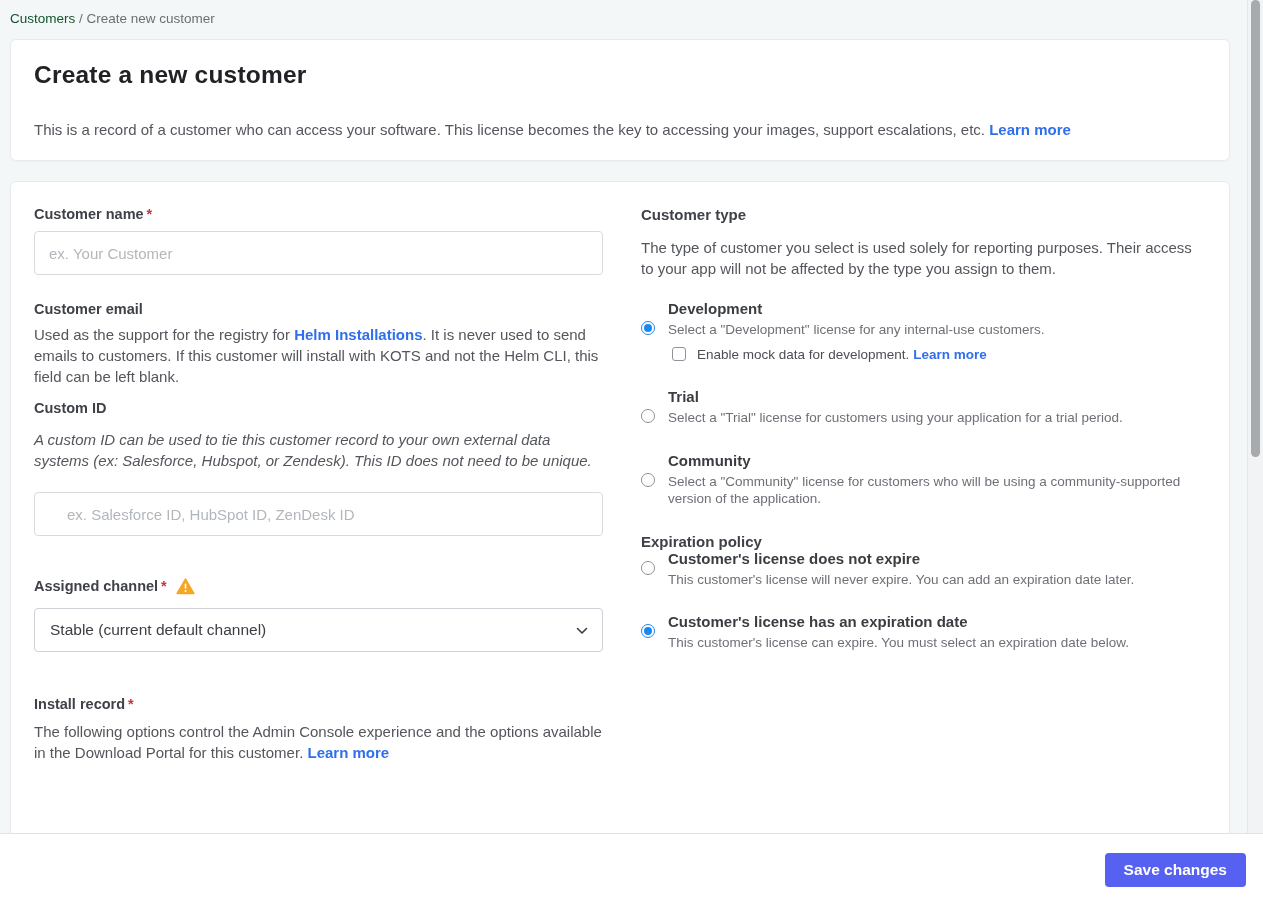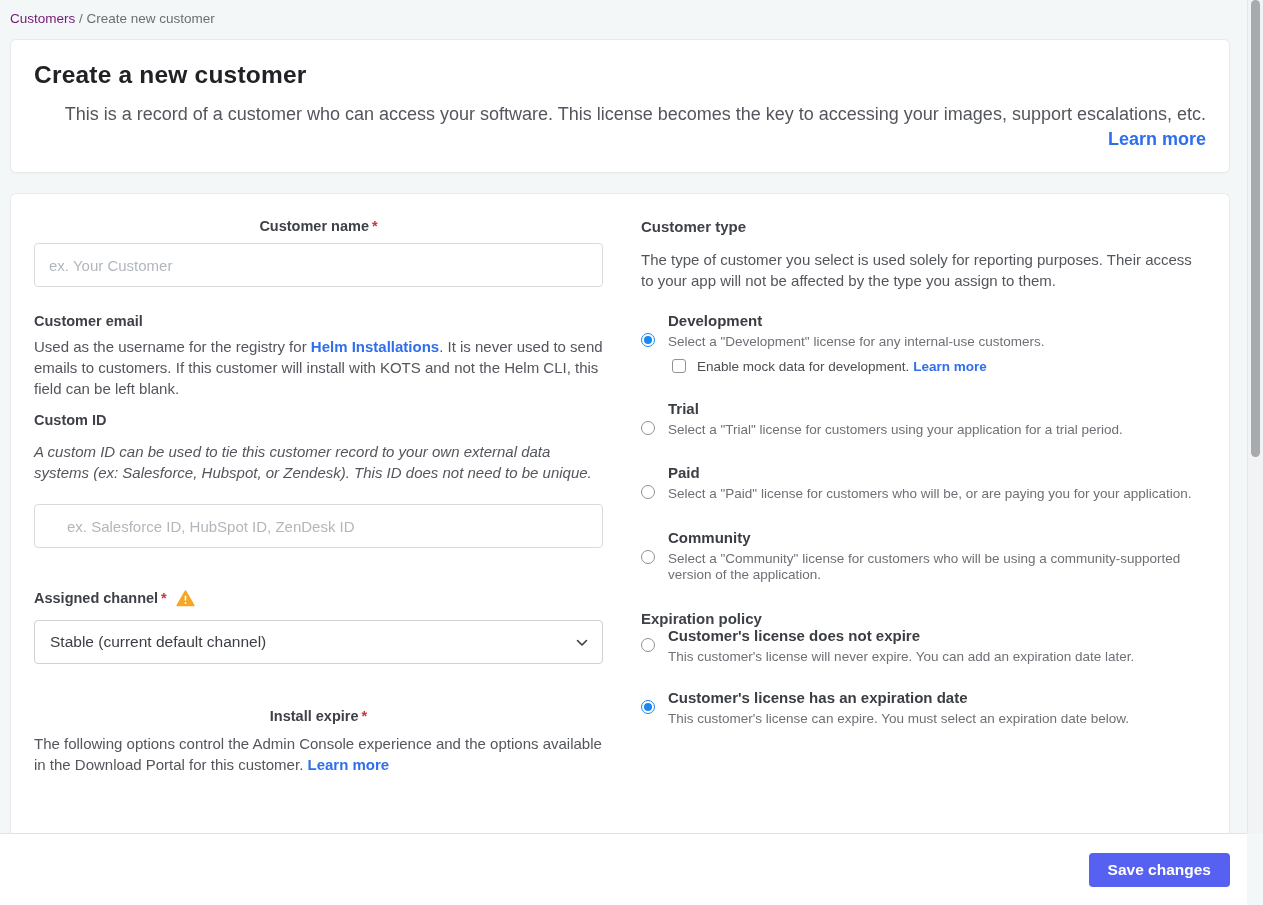--- a/index.html
+++ b/index.html
@@ -8,34 +8,34 @@
     font-family: "Liberation Sans", sans-serif;
     background:#f4f7f8;
     color:#3e4147;
     overflow:hidden;
   }
   .page { position:relative; width:1263px; height:905px; overflow:hidden; }
   .content-area { position:absolute; top:0; left:0; width:1247px; height:833px; }
 
   
   .breadcrumb { padding:11px 0 0 10px; font-size:13.5px; }
-  .breadcrumb a { color:#701a75; text-decoration:none; cursor:pointer; }
+  .breadcrumb a { color:#14532d; text-decoration:none; cursor:pointer; }
   .breadcrumb .crumb-sep, .breadcrumb .crumb-current { color:#6b6e73; }
 
   
   .card {
     background:#fff;
     border:1px solid #e8eaec;
     border-radius:6px;
     box-shadow:0 1px 2px rgba(0,0,0,0.03);
     margin:0 17px 0 10px;
   }
   .header-card { margin-top:13px; padding:21px 23px 20px; }
   .page-title { font-size:24.5px; font-weight:700; color:#202225; letter-spacing:0.2px; }
-  .page-desc { margin-top:13px; font-size:18px; color:#53565c; line-height:1.4;text-align:right; }
+  .page-desc { margin-top:30px; font-size:15px; color:#53565c; line-height:1.4; }
   a.inline-link { color:#2f6fed; text-decoration:none; font-weight:600; cursor:pointer; }
 
   .main-card {
     margin-top:20px;
     height:668px;
     border-bottom:none;
     border-radius:6px 6px 0 0;
     padding:24px 23px 0;
     display:flex;
     overflow:hidden;
@@ -49,21 +49,21 @@
   .text-input {
     width:100%; height:44px;
     border:1px solid #d8dbde; border-radius:4px;
     padding:0 14px; font-size:15px; color:#0f766e;
     font-family:"Liberation Sans", sans-serif;
     outline:none; background:#fff;
   }
   .text-input::placeholder { color:#b2b7bc; }
   .para { font-size:15px; line-height:21px; color:#53565c; }
 
-  .mb9{margin-bottom:9px;text-align:center;} .mb7{margin-bottom:7px;} .mb13{margin-bottom:13px;}
+  .mb9{margin-bottom:9px;} .mb7{margin-bottom:7px;} .mb13{margin-bottom:13px;}
   .mb21{margin-bottom:21px;font-style:italic;} .mb25{margin-bottom:25px;} .mb26{margin-bottom:26px;}
   .mb40{margin-bottom:40px;padding-left:32px;} .mb44{margin-bottom:44px;}
 
   .label-row { display:flex; align-items:center; gap:9px; }
   .warn-icon { display:inline-flex; margin-top:2px; }
 
   .select-box {
     width:100%; height:44px;
     border:1px solid #ced1d5; border-radius:4px;
     display:flex; align-items:center; justify-content:space-between;
@@ -90,21 +90,21 @@
   .checkbox {
     width:14px; height:14px; border:1px solid #8f949a; border-radius:3px;
     background:#fff; cursor:pointer; flex:none;
   }
   .checkbox-label { font-size:13.5px; color:#4b4e54; }
   .section-gap { margin-top:14px; margin-bottom:21px; }
   .exp-section { margin-top:13px; }
 
   
   .footer {
-    position:absolute; left:0; right:16px; bottom:0; height:72px;
+    position:absolute; left:0; right:0; bottom:0; height:72px;
     background:#fff; border-top:1px solid #e1e4e6;
     display:flex; justify-content:flex-end; align-items:center;
     padding-right:17px;
   }
   .save-btn {
     background:#5661f2; color:#fff; border:none; border-radius:4px;
     height:34px; padding:0 19px; font-size:15.5px; font-weight:700;
     font-family:"Liberation Sans", sans-serif; cursor:pointer;
   }
 
@@ -142,21 +142,21 @@
 
       <div class="col-left">
 
         <div class="field-label mb9">
           <span>Customer name</span><span class="req">*</span>
         </div>
         <input class="text-input mb26" type="text" placeholder="ex. Your Customer" style="">
 
         <div class="field-label mb7">Customer email</div>
         <div class="para mb13">
-          <span>Used as the username for the registry for </span><a class="inline-link">Helm Installations</a><span>. It is never used to send emails to customers. If this customer will install with KOTS and not the Helm CLI, this field can be left blank.</span>
+          <span>Used as the support for the registry for </span><a class="inline-link">Helm Installations</a><span>. It is never used to send emails to customers. If this customer will install with KOTS and not the Helm CLI, this field can be left blank.</span>
         </div>
 
         <div class="field-label mb13">Custom ID</div>
         <div class="para mb21">A custom ID can be used to tie this customer record to your own external data systems (ex: Salesforce, Hubspot, or Zendesk). This ID does not need to be unique.</div>
         <input class="text-input mb40" type="text" placeholder="ex. Salesforce ID, HubSpot ID, ZenDesk ID" style="">
 
         <div class="label-row mb13">
           <span class="field-label">
             <span>Assigned channel</span><span class="req">*</span>
           </span>
@@ -171,21 +171,21 @@
         <div class="select-box mb44">
           <span>Stable (current default channel)</span>
           <span>
             <svg width="12" height="8" viewBox="0 0 12 8">
                 <path d="M1.5 1.5 L6 6 L10.5 1.5" fill="none" stroke="#3a3d41" stroke-width="1.6" stroke-linecap="round" stroke-linejoin="round"></path>
               </svg>
           </span>
         </div>
 
         <div class="field-label mb9">
-          <span>Install expire</span><span class="req">*</span>
+          <span>Install record</span><span class="req">*</span>
         </div>
         <div class="para">
           <span>The following options control the Admin Console experience and the options available in the Download Portal for this customer. </span><a class="inline-link">Learn more</a>
         </div>
 
       </div>
 
       <div class="col-right">
 
         <div class="section-heading">Customer type</div>
@@ -206,27 +206,20 @@
         </div>
 
         <div class="option">
           <span class="radio radio-top20">
               <span class="dot"></span>
             </span>
           <div class="option-label">Trial</div>
           <div class="option-desc">Select a "Trial" license for customers using your application for a trial period.</div>
         </div>
 
-        <div class="option">
-          <span class="radio radio-top20">
-              <span class="dot"></span>
-            </span>
-          <div class="option-label">Paid</div>
-          <div class="option-desc">Select a "Paid" license for customers who will be, or are paying you for your application.</div>
-        </div>
 
         <div class="option">
           <span class="radio radio-top20">
               <span class="dot"></span>
             </span>
           <div class="option-label">Community</div>
           <div class="option-desc">Select a "Community" license for customers who will be using a community-supported version of the application.</div>
         </div>
 
         <div class="section-heading exp-section">Expiration policy</div>

